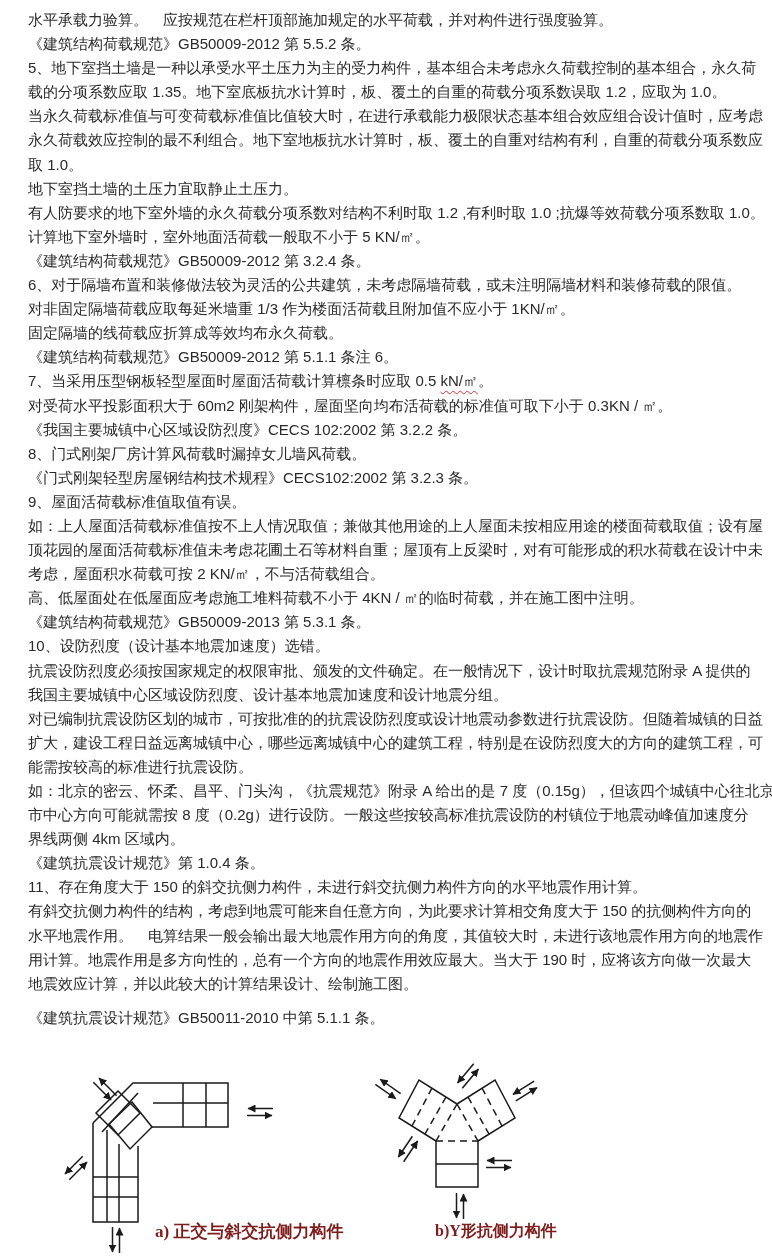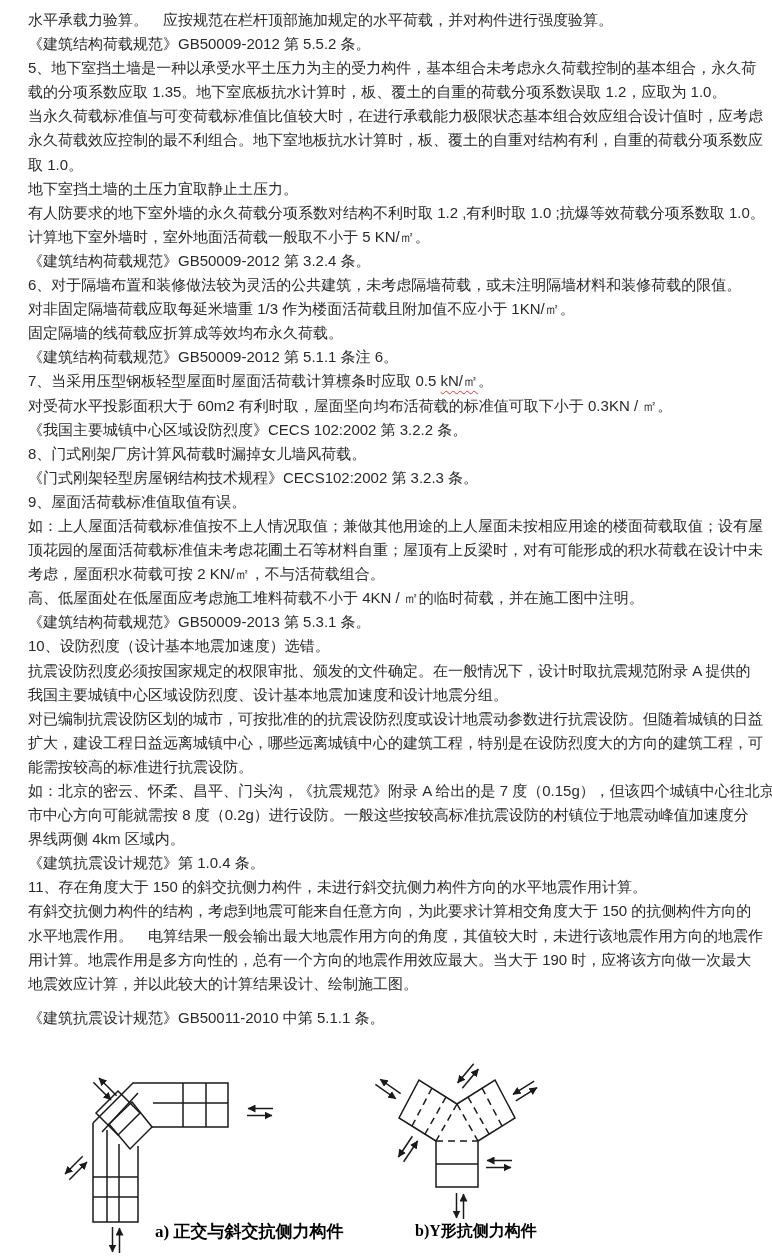--- a/index.html
+++ b/index.html
@@ -24,25 +24,25 @@
     text-decoration-color:var(--wavy,#e03131);
     text-decoration-thickness:1px;
     text-underline-offset:4px;
   }
   .fig{position:absolute;}
   .fig svg{display:block;}
   .caption{
     position:absolute;
     font-family:"Liberation Serif","DejaVu Serif",serif;
     font-weight:700;
-    color:#000000;
+    color:#7f1d1d;
     white-space:nowrap;
   }
   #caption-a{left:155px;top:1220px;font-size:17px;}
-  #caption-b{left:415px;top:1221px;font-size:16px;}
+  #caption-b{left:435px;top:1221px;font-size:16px;}
   .lineart{stroke:var(--art,#1a1a1a);stroke-width:1.5;fill:none;}
   .dash{stroke-dasharray:7 5;}
 </style>
 </head>
 <body>
 
 <div id="page">
 
   <div id="doc-text">
       <div class="line"><span>水平承载力验算。　应按规范在栏杆顶部施加规定的水平荷载，并对构件进行强度验算。</span></div>
@@ -54,21 +54,21 @@
       <div class="line"><span>取 1.0。</span></div>
       <div class="line"><span>地下室挡土墙的土压力宜取静止土压力。</span></div>
       <div class="line"><span>有人防要求的地下室外墙的永久荷载分项系数对结构不利时取 1.2 ,有利时取 1.0 ;抗爆等效荷载分项系数取 1.0。</span></div>
       <div class="line"><span>计算地下室外墙时，室外地面活荷载一般取不小于 5 KN/㎡。</span></div>
       <div class="line"><span>《建筑结构荷载规范》GB50009-2012 第 3.2.4 条。</span></div>
       <div class="line"><span>6、对于隔墙布置和装修做法较为灵活的公共建筑，未考虑隔墙荷载，或未注明隔墙材料和装修荷载的限值。</span></div>
       <div class="line"><span>对非固定隔墙荷载应取每延米墙重 1/3 作为楼面活荷载且附加值不应小于 1KN/㎡。</span></div>
       <div class="line"><span>固定隔墙的线荷载应折算成等效均布永久荷载。</span></div>
       <div class="line"><span>《建筑结构荷载规范》GB50009-2012 第 5.1.1 条注 6。</span></div>
       <div class="line"><span>7、当采用压型钢板轻型屋面时屋面活荷载计算檩条时应取 0.5 </span><span class="wavy">kN/㎡</span><span>。</span></div>
-      <div class="line"><span>对受荷水平投影面积大于 60m2 有利时取，屋面坚向均布活荷载的标准值可取下小于 0.3KN / ㎡。</span></div>
+      <div class="line"><span>对受荷水平投影面积大于 60m2 刚架构件，屋面坚向均布活荷载的标准值可取下小于 0.3KN / ㎡。</span></div>
       <div class="line"><span>《我国主要城镇中心区域设防烈度》CECS 102:2002 第 3.2.2 条。</span></div>
       <div class="line"><span>8、门式刚架厂房计算风荷载时漏掉女儿墙风荷载。</span></div>
       <div class="line"><span>《门式刚架轻型房屋钢结构技术规程》CECS102:2002 第 3.2.3 条。</span></div>
       <div class="line"><span>9、屋面活荷载标准值取值有误。</span></div>
       <div class="line"><span>如：上人屋面活荷载标准值按不上人情况取值；兼做其他用途的上人屋面未按相应用途的楼面荷载取值；设有屋</span></div>
       <div class="line"><span>顶花园的屋面活荷载标准值未考虑花圃土石等材料自重；屋顶有上反梁时，对有可能形成的积水荷载在设计中未</span></div>
       <div class="line"><span>考虑，屋面积水荷载可按 2 KN/㎡，不与活荷载组合。</span></div>
       <div class="line"><span>高、低屋面处在低屋面应考虑施工堆料荷载不小于 4KN / ㎡的临时荷载，并在施工图中注明。</span></div>
       <div class="line"><span>《建筑结构荷载规范》GB50009-2013 第 5.3.1 条。</span></div>
       <div class="line"><span>10、设防烈度（设计基本地震加速度）选错。</span></div>

